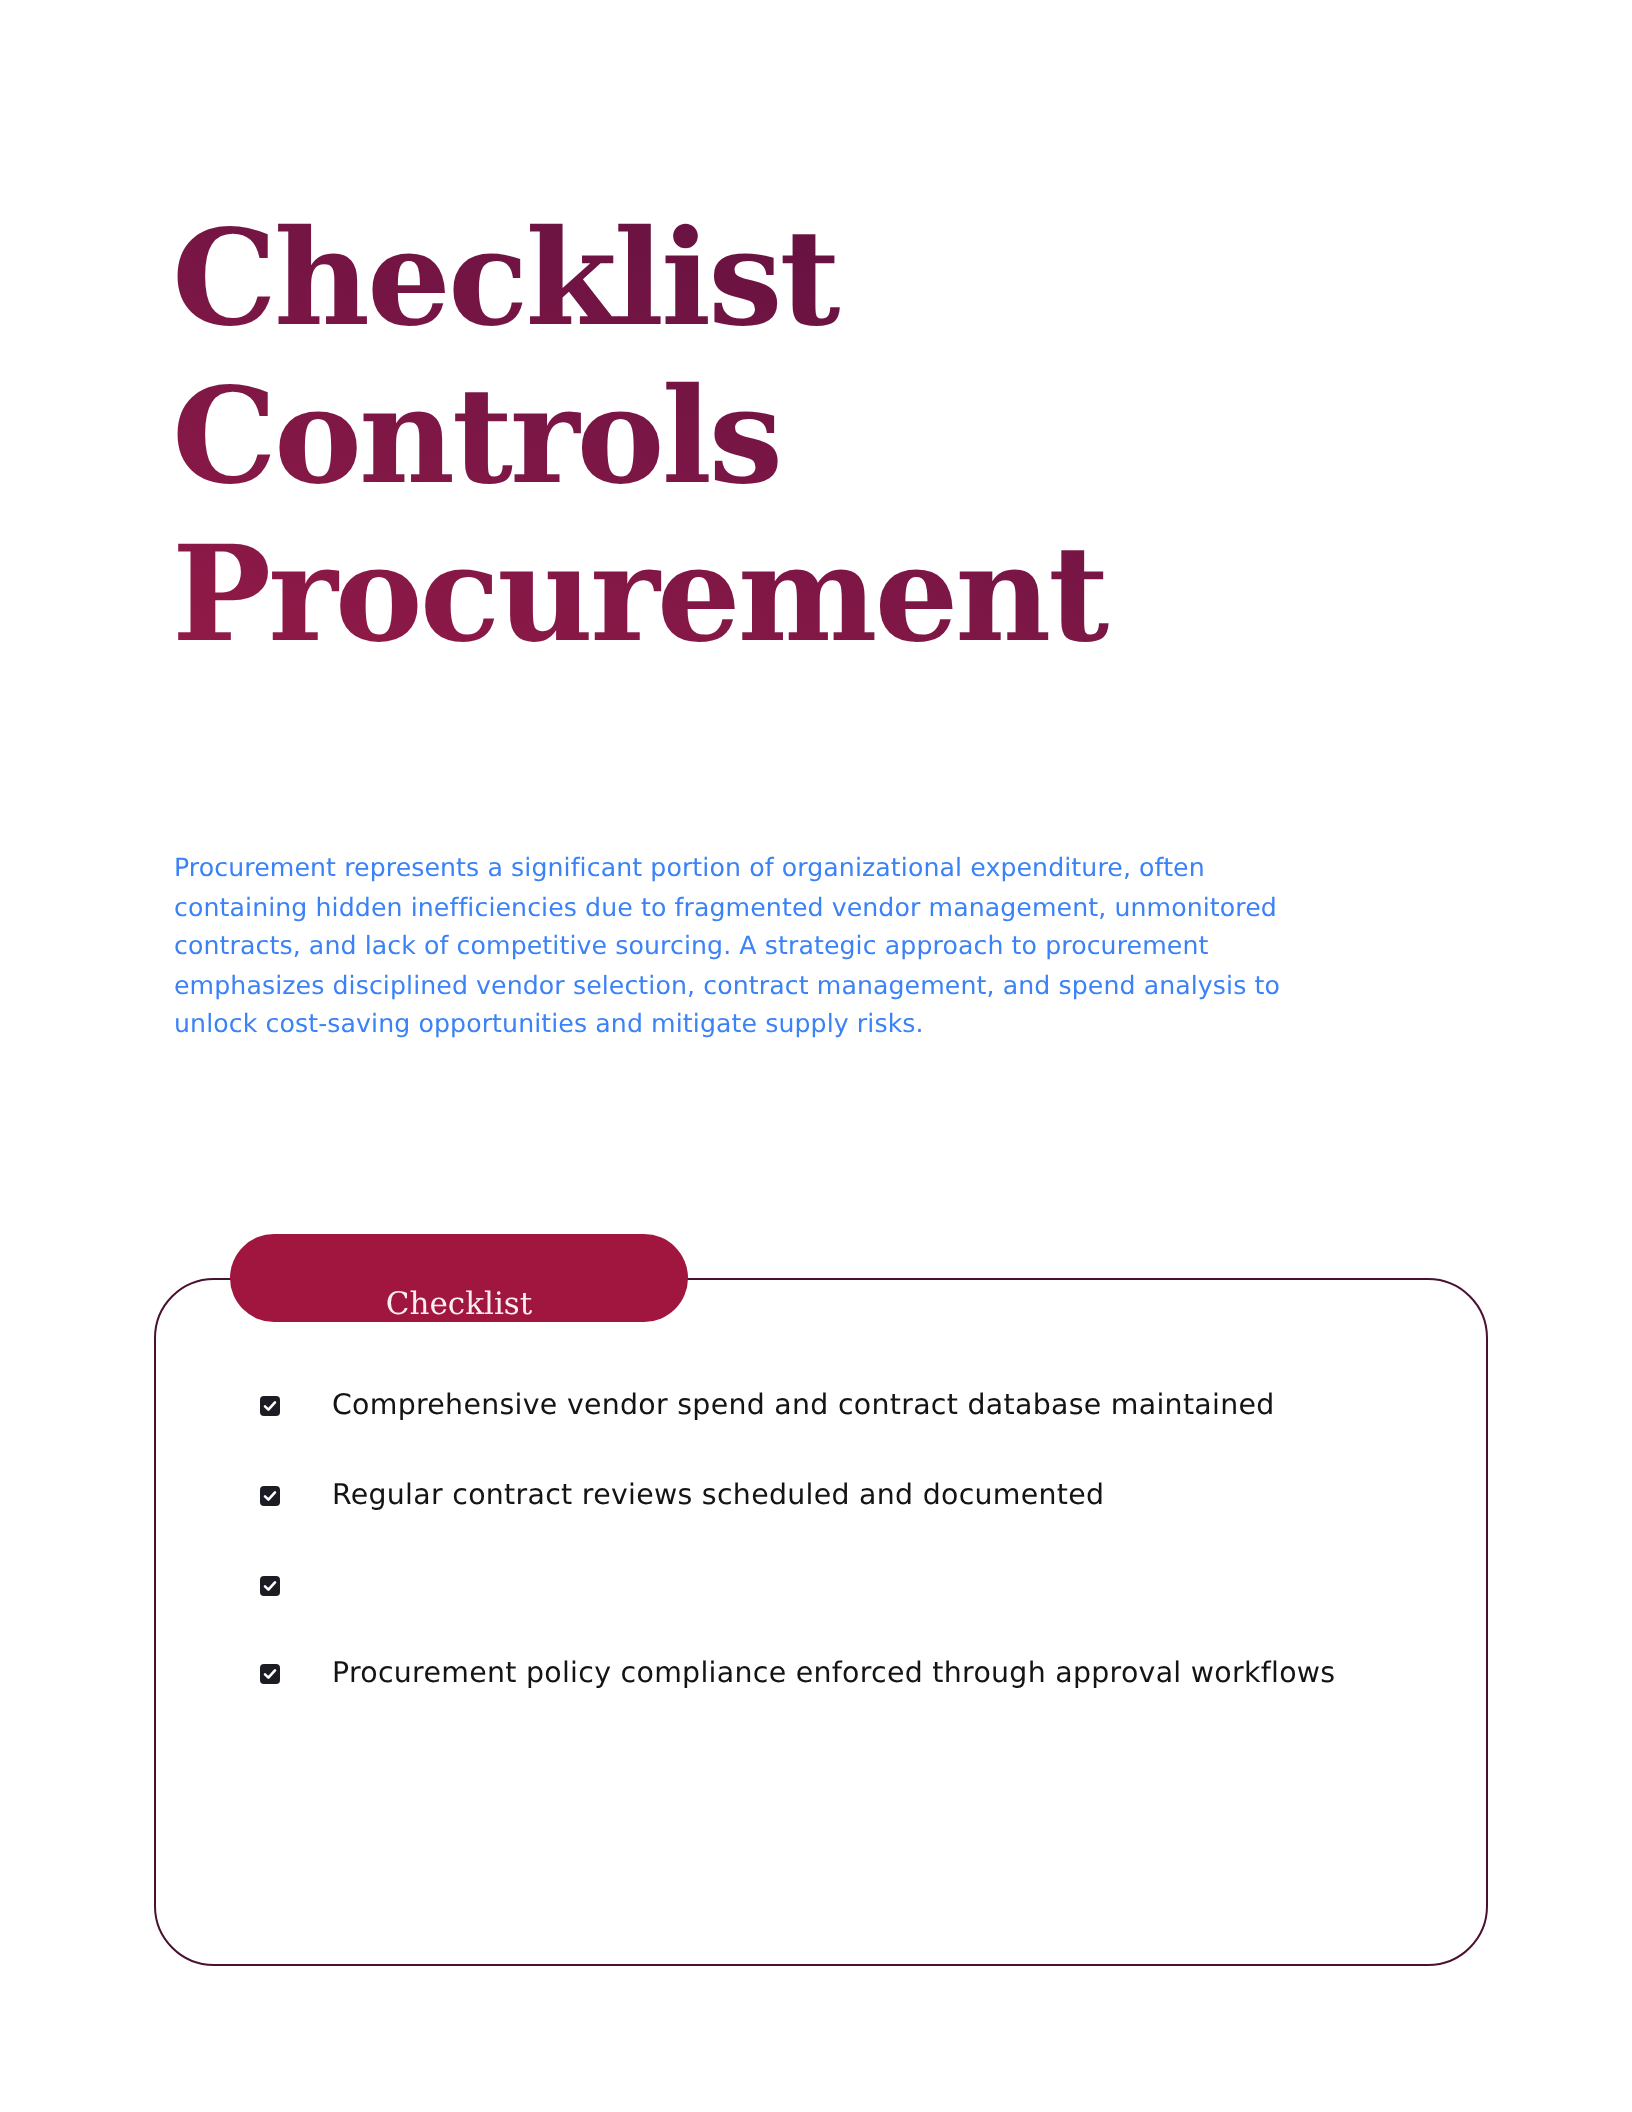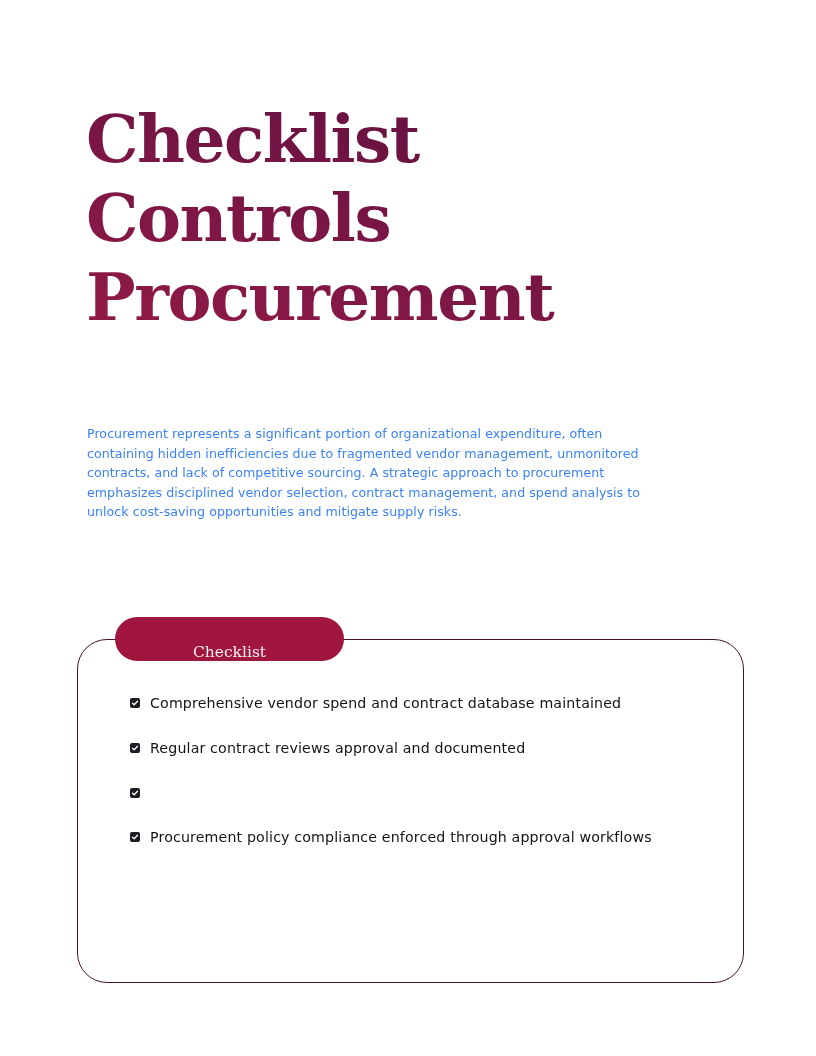--- a/index.html
+++ b/index.html
@@ -75,20 +75,21 @@
     }
     .checklist-item {
       display: flex;
       align-items: center;
       height: 22px;
       margin-bottom: 22.8px;
       font-family: "DejaVu Sans", sans-serif;
       font-size: 14.2px;
       color: #141414;
       letter-spacing: 0.15px;
+      gap: 16px;
     }
     .check-icon {
       width: 10px;
       height: 10px;
       border-radius: 2px;
       background: #1c1c24;
       margin-right: 10px;
       display: inline-flex;
       align-items: center;
       justify-content: center;
@@ -121,21 +122,21 @@
         </svg>
     </span>
     <span>Comprehensive vendor spend and contract database maintained</span>
   </li>
   <li class="checklist-item">
     <span class="check-icon">
       <svg viewBox="0 0 8 8">
           <path d="M1.5 4.2 L3.2 5.8 L6.5 2.2" stroke="#ffffff" stroke-width="1.3" fill="none" stroke-linecap="round" stroke-linejoin="round"></path>
         </svg>
     </span>
-    <span>Regular contract reviews approval and documented</span>
+    <span>Regular contract reviews scheduled and documented</span>
   </li>
   <li class="checklist-item">
     <span class="check-icon">
       <svg viewBox="0 0 8 8">
           <path d="M1.5 4.2 L3.2 5.8 L6.5 2.2" stroke="#ffffff" stroke-width="1.3" fill="none" stroke-linecap="round" stroke-linejoin="round"></path>
         </svg>
     </span>
   </li>
   <li class="checklist-item">
     <span class="check-icon">

